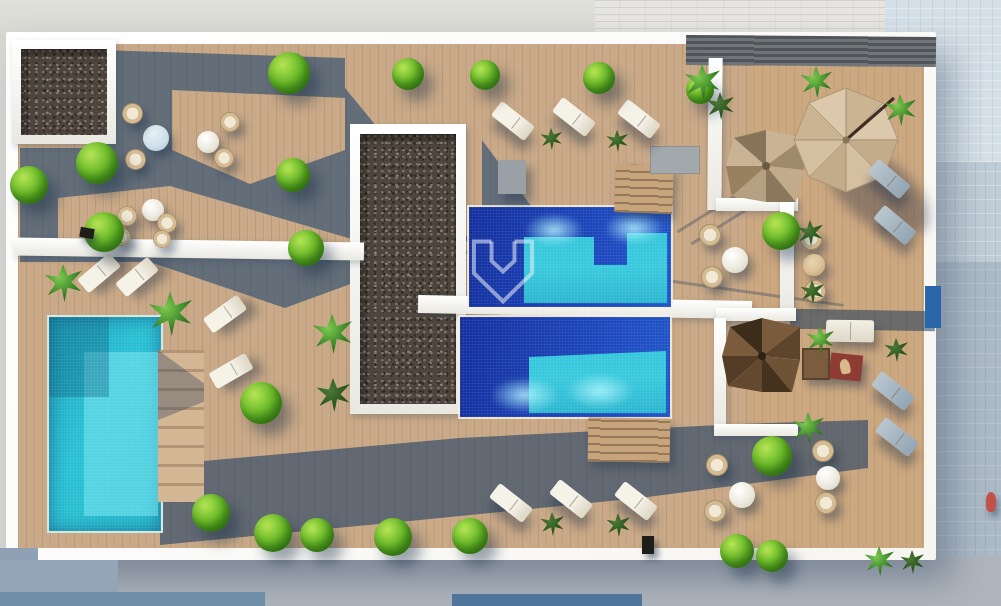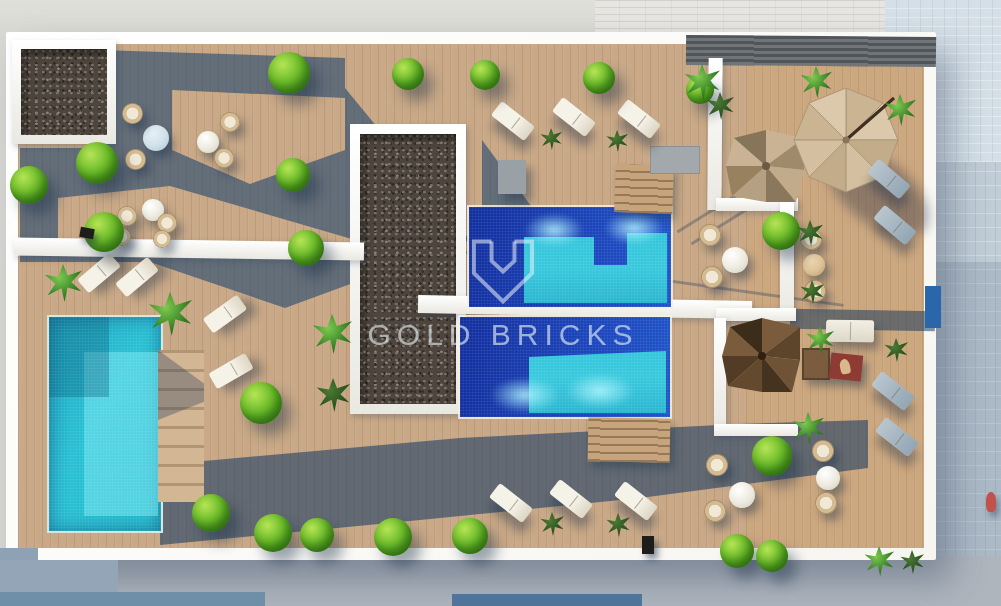--- a/index.html
+++ b/index.html
@@ -293,16 +293,15 @@
   <div class="a" style="left:0;top:592px;width:265px;height:14px;background:#6f8fa9;"></div>
   <div class="a" style="left:452px;top:594px;width:190px;height:12px;background:#4f759b;"></div>
 
   <div class="a figure" style="left:986px;top:492px;width:10px;height:20px;"></div>
 
   <div id="watermark" class="a" style="left:338px;top:238px;width:330px;height:124px;">
     <svg width="80" height="74" viewBox="0 0 90 84" fill="none" stroke="rgba(236,243,248,.55)" stroke-width="4.5">
       <path d="M32 4 H12 V40 L45 72 L78 40 V4 H58"></path>
       <path d="M32 4 V26 L45 38 L58 26 V4"></path>
     </svg>
-    <div id="wm-text">GOLD BRICKS</div>
   </div>
 
 </div>
 
 </body></html>

